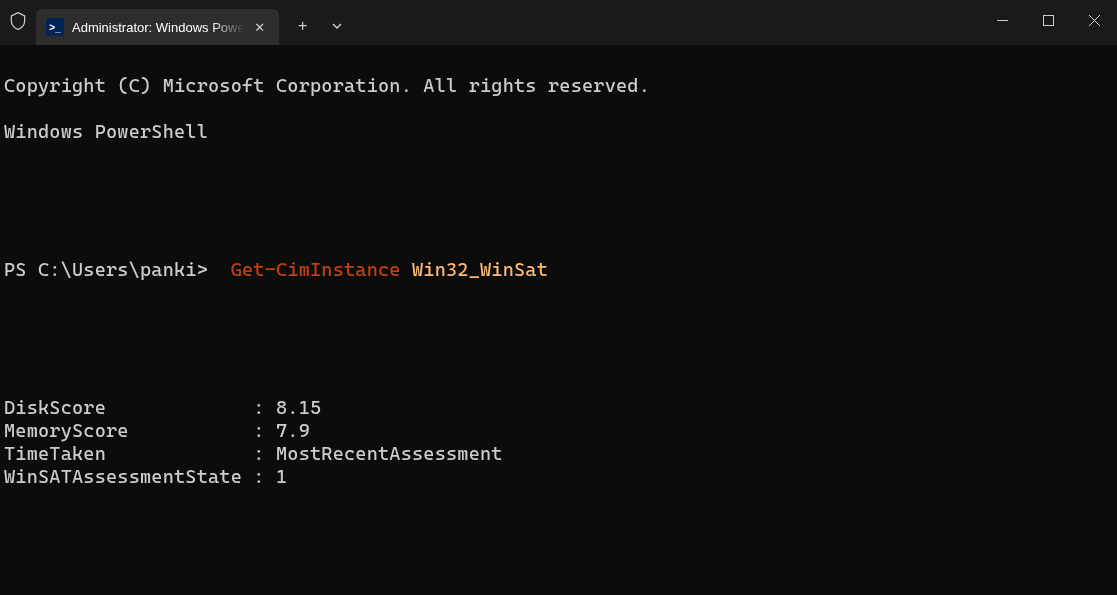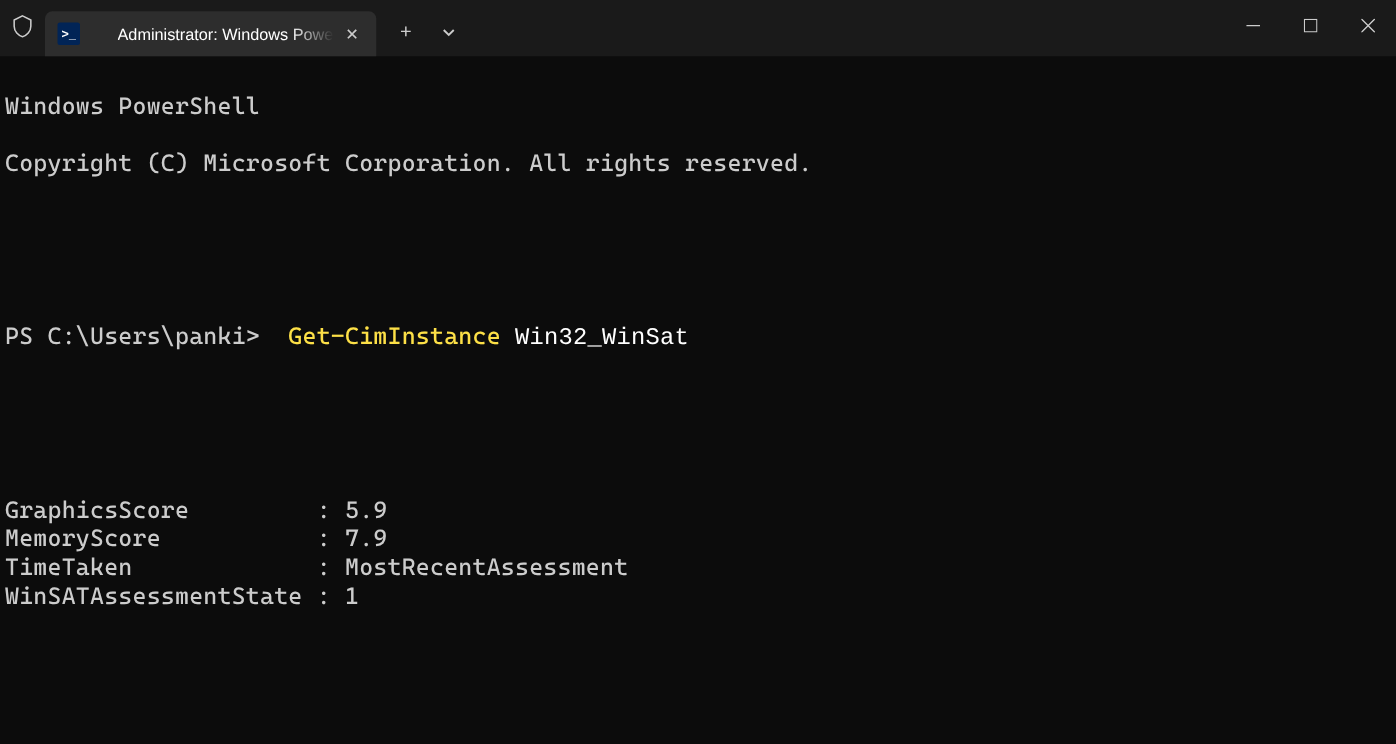--- a/index.html
+++ b/index.html
@@ -60,21 +60,20 @@
     .tab-title {
       font-family: 'Segoe UI', sans-serif;
       font-size: 13px;
       color: #ffffff;
       white-space: nowrap;
       overflow: hidden;
       text-overflow: clip;
       flex: 1;
       -webkit-mask-image: linear-gradient(to right, black 80%, transparent 100%);
       mask-image: linear-gradient(to right, black 80%, transparent 100%);
-      margin-left: 22px;
     }
     .tab-close {
       width: 18px;
       height: 18px;
       display: flex;
       align-items: center;
       justify-content: center;
       margin-left: 6px;
       color: #cccccc;
       font-size: 13px;
@@ -121,22 +120,22 @@
     }
     .win-btn svg { width: 11px; height: 11px; stroke: #cccccc; fill: none; stroke-width: 1; }
     .terminal {
       padding: 6px 4px;
       font-size: 19px;
       line-height: 23px;
       white-space: pre;
       letter-spacing: 0.2px;
       font-family: 'Consolas', 'Cascadia Mono', monospace;
     }
-    .cmd-yellow { color: #fde047; }
-    .cmd-arg { color: #ffffff; font-family: Liberation Mono, monospace; }
+    .cmd-yellow { color: #c2410c; }
+    .cmd-arg { color: #fdba74; }
     .blank-line { height: 23px; }
   </style>
 </head>
 <body>
 
 <div class="titlebar">
   <span class="shield-wrap">
     <svg class="shield-icon" viewBox="0 0 24 24">
         <path d="M12 2 L20 6 V12 C20 17 16 21 12 22 C8 21 4 17 4 12 V6 Z"></path>
       </svg>
@@ -168,24 +167,24 @@
     </div>
     <div class="win-btn">
       <svg viewBox="0 0 11 11">
           <path d="M0 0 L11 11 M11 0 L0 11"></path>
         </svg>
     </div>
   </div>
 </div>
 
 <div class="terminal">
+<div>Copyright (C) Microsoft Corporation. All rights reserved.</div>
 <div>Windows PowerShell</div>
-<div>Copyright (C) Microsoft Corporation. All rights reserved.</div>
 <div class="blank-line"></div>
 <div class="blank-line"></div>
 <div><span>PS C:\Users\panki&gt;</span>  <span class="cmd-yellow">Get-CimInstance</span> <span class="cmd-arg">Win32_WinSat</span></div>
 <div class="blank-line"></div>
 <div class="blank-line"></div>
-<div id="results-container"><div>GraphicsScore         : 5.9</div><div>MemoryScore           : 7.9</div><div>TimeTaken             : MostRecentAssessment</div><div>WinSATAssessmentState : 1</div></div>
+<div id="results-container"><div>DiskScore             : 8.15</div><div>MemoryScore           : 7.9</div><div>TimeTaken             : MostRecentAssessment</div><div>WinSATAssessmentState : 1</div></div>
 
 
 
 </div>
 
 </body></html>

